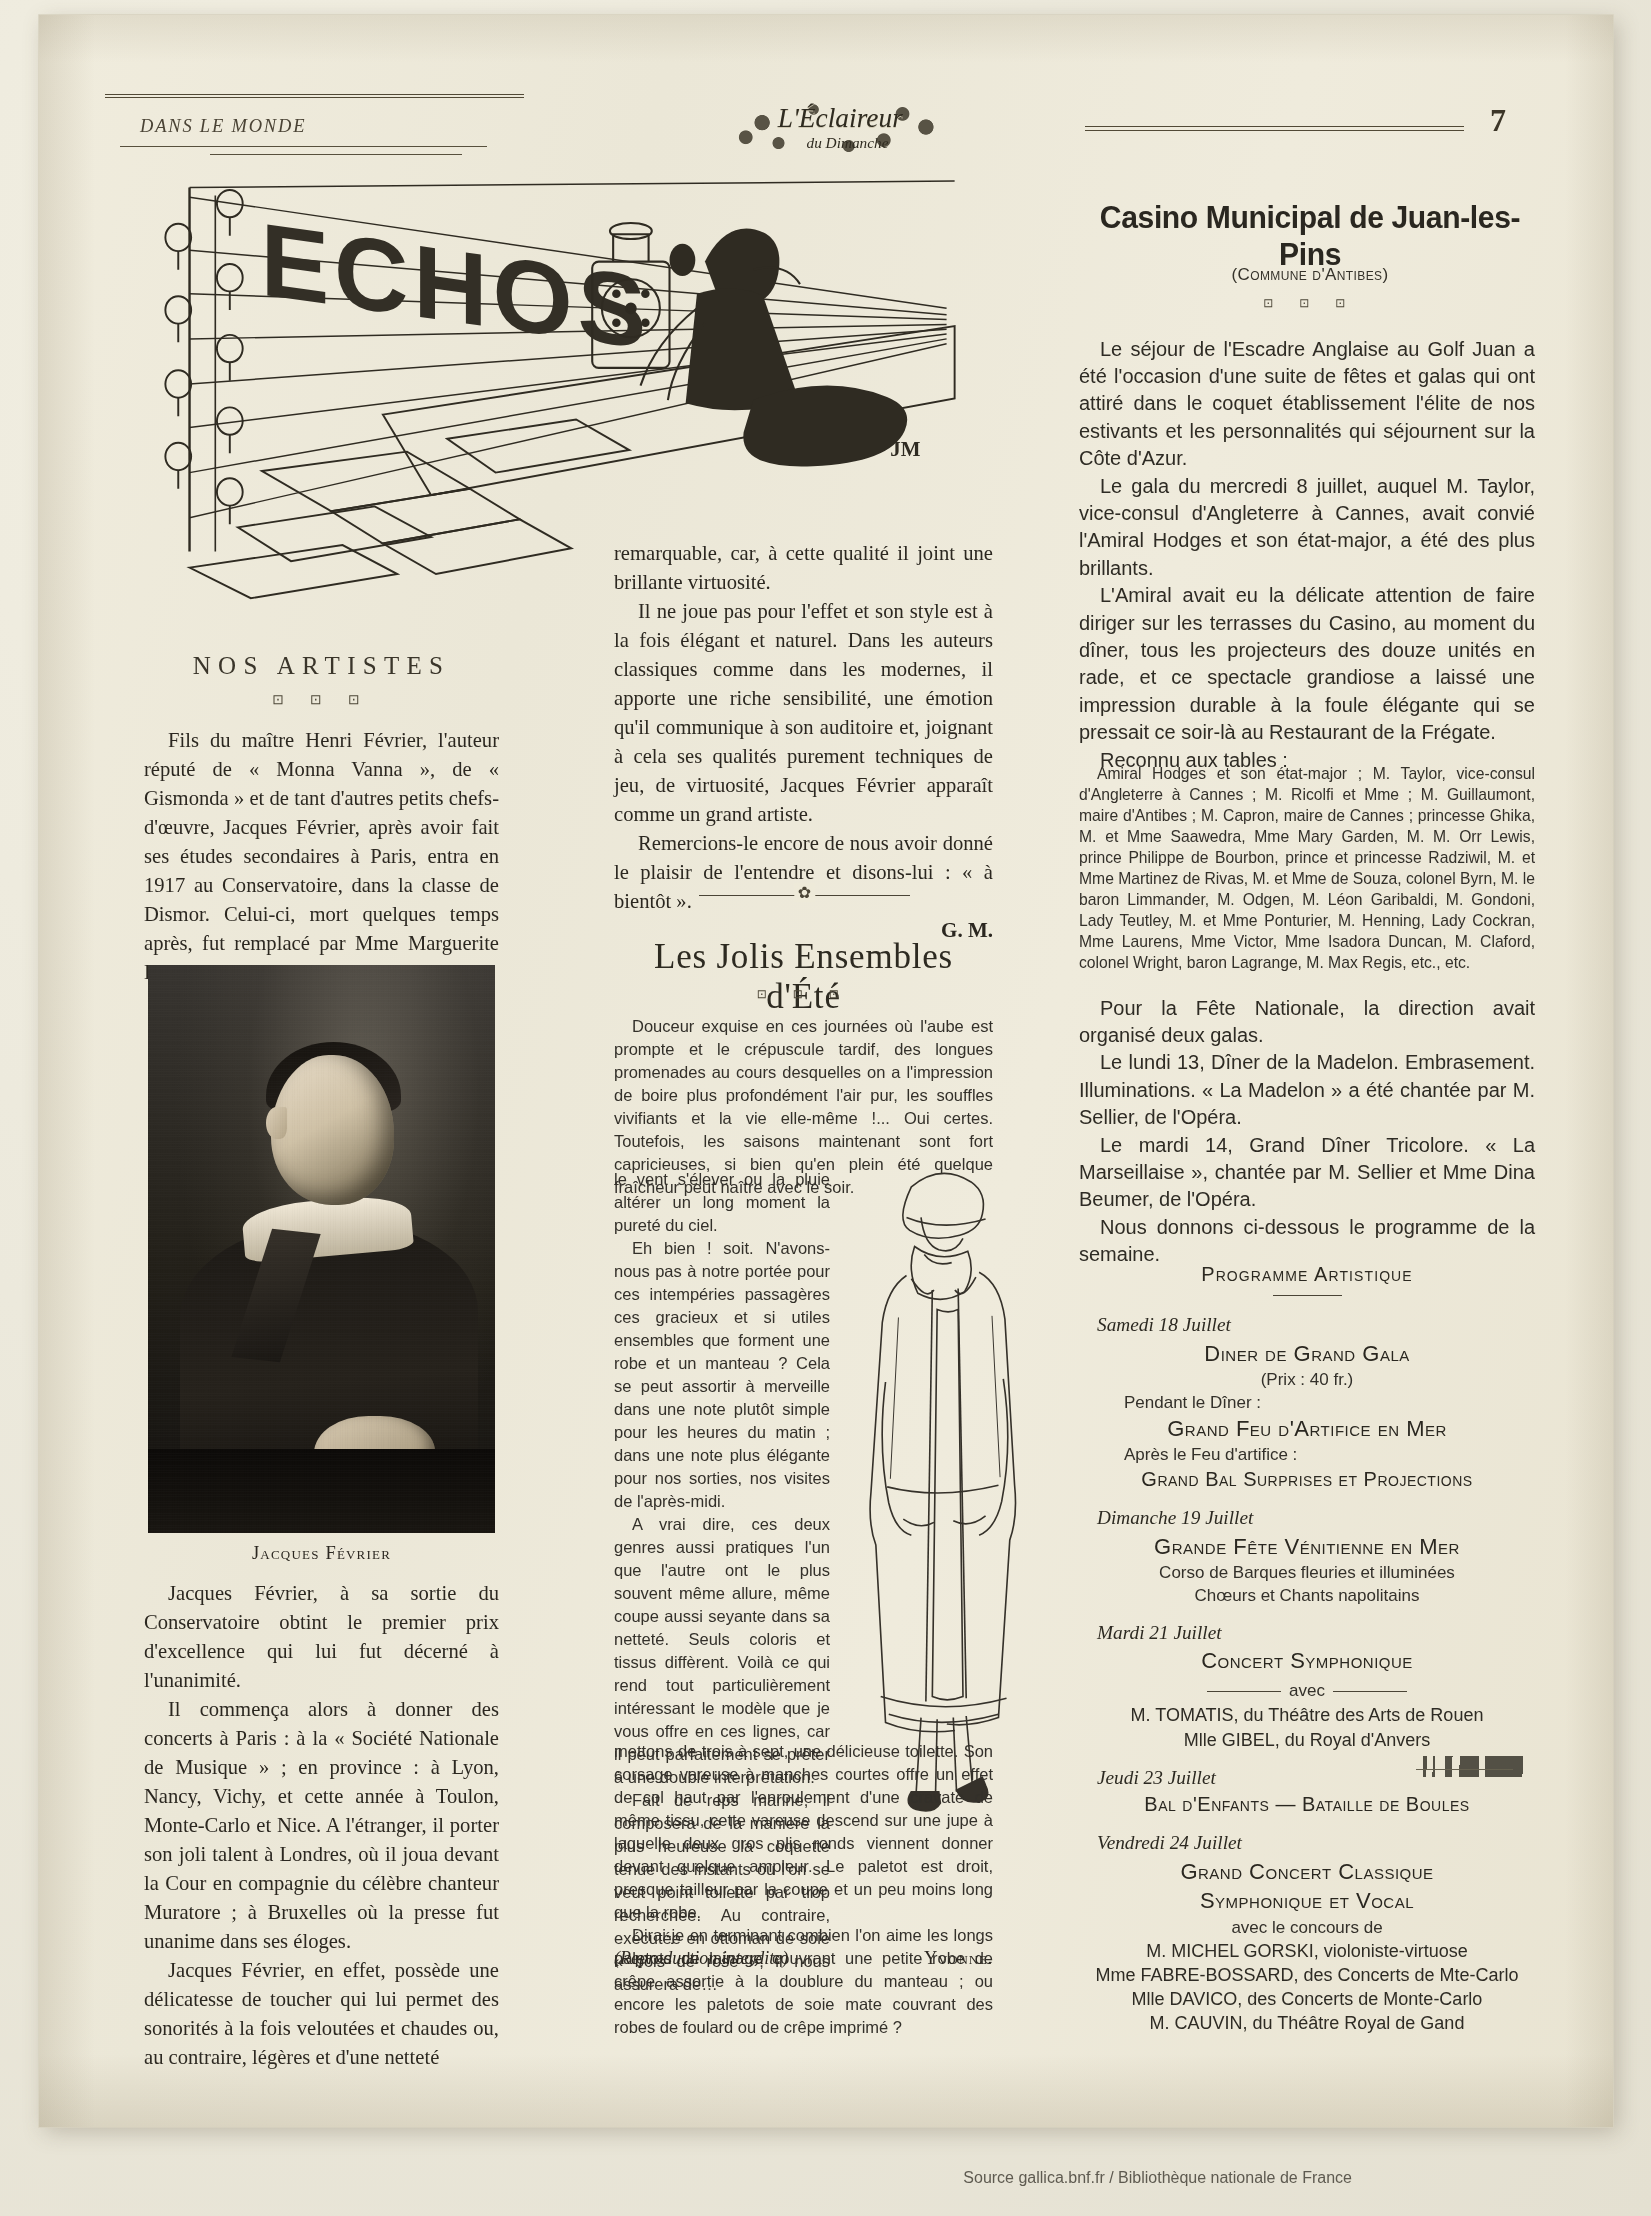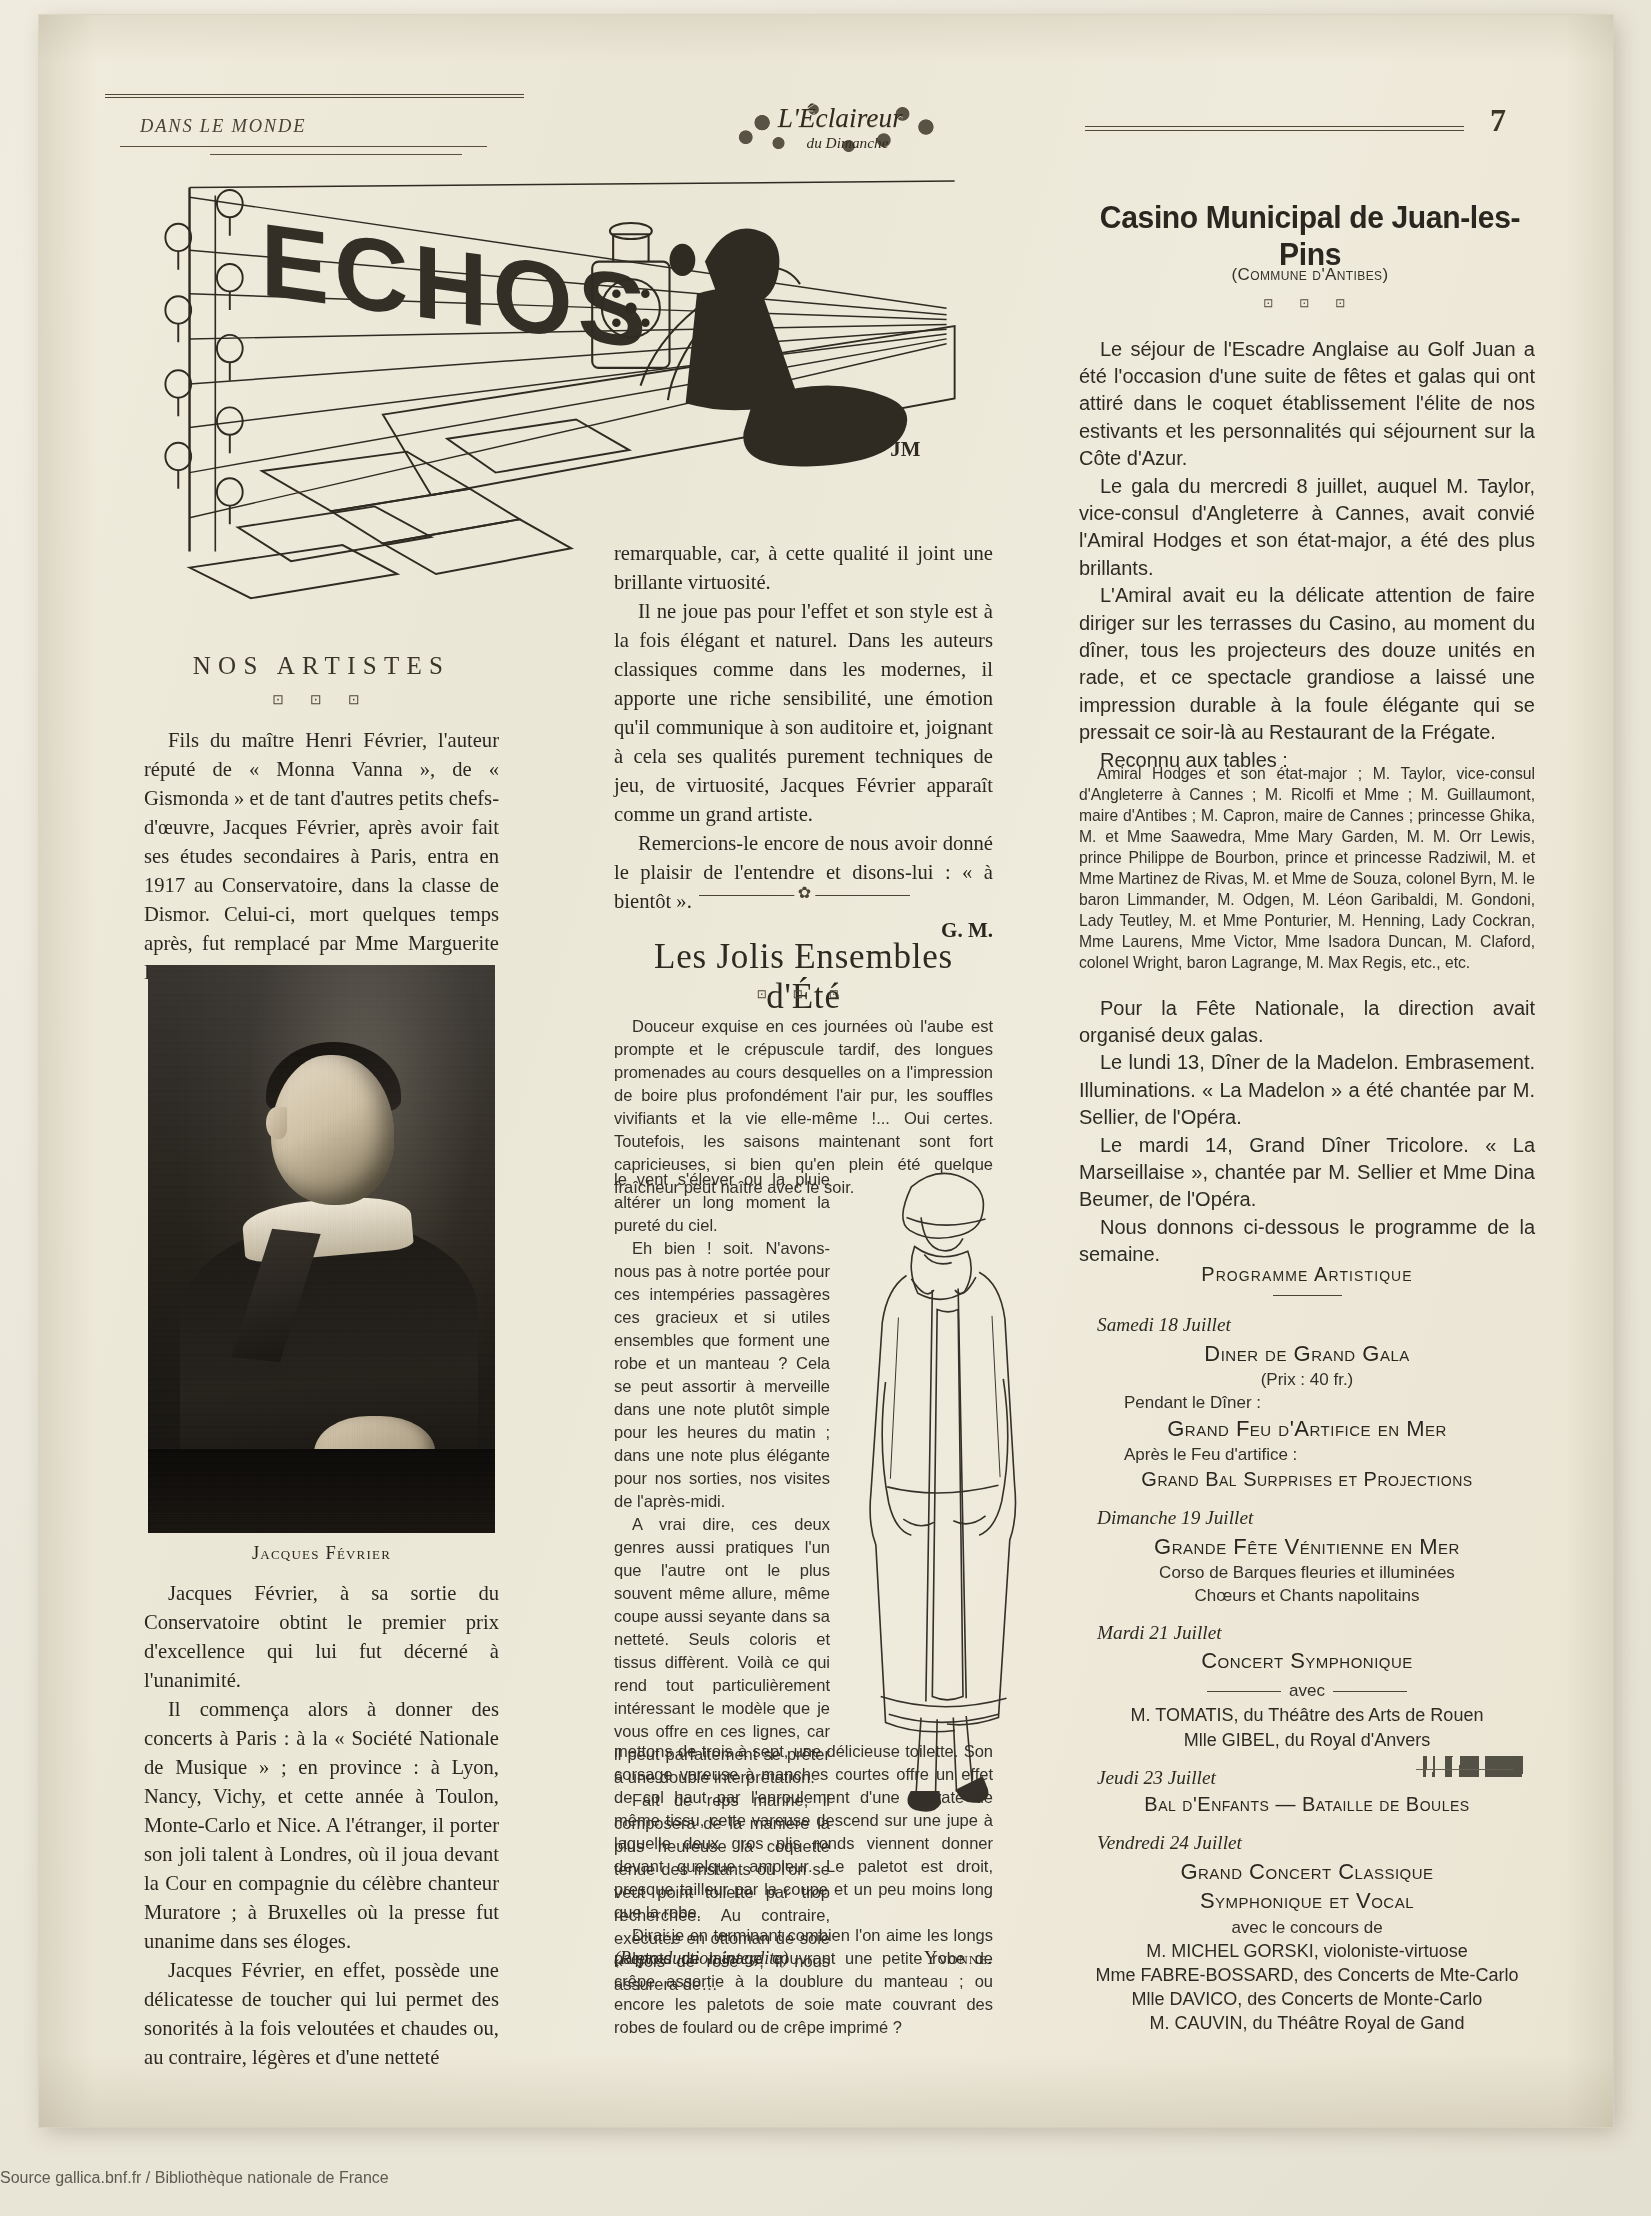--- a/index.html
+++ b/index.html
@@ -261,21 +261,21 @@
       linear-gradient(92deg, transparent 0 6%, #2e2b22 6% 9%, transparent 9% 14%,
       #2e2b22 14% 16%, transparent 16% 24%, #2e2b22 24% 30%, transparent 30% 36%,
       #2e2b22 36% 52%, transparent 52% 57%, #2e2b22 57% 88%, transparent 88%);
     opacity:.8;border-radius:2.4px;
   }
   .scribble:after{
     content:"";position:absolute;left:0;top:13.7px;width:97px;border-top:0.8px solid #45402f;
   }
 
   .footer{
-    position:absolute;left:0;top:2169px;width:1387px;
+    position:absolute;left:0;top:2169px;width:1387px;text-align:right;
     padding-right:35px;box-sizing:border-box;
     font-family:"Liberation Sans",sans-serif;font-size:16px;color:#5e5a50;
   }
 </style>
 </head>
 <body>
 
 <div id="page">
  <div id="sheet">
   <div id="content">

